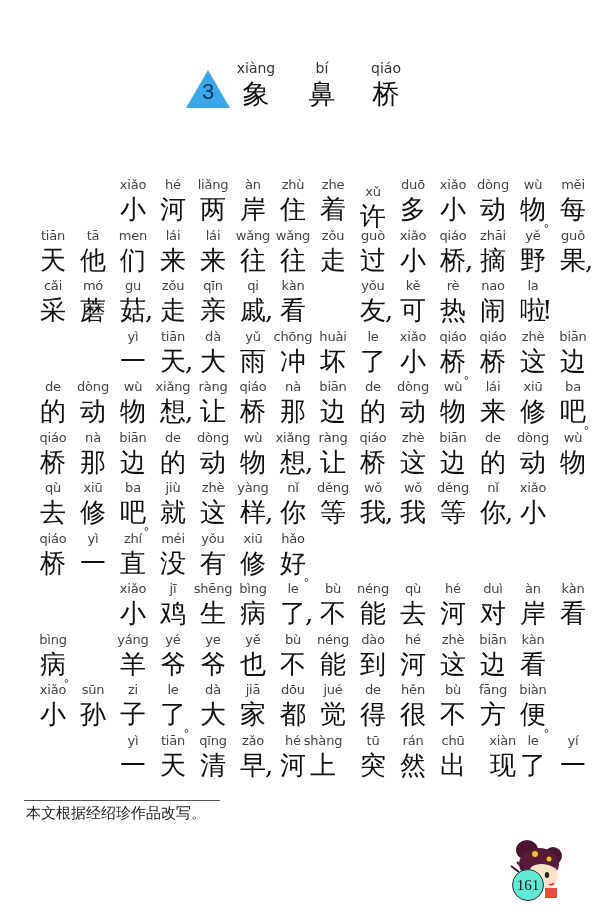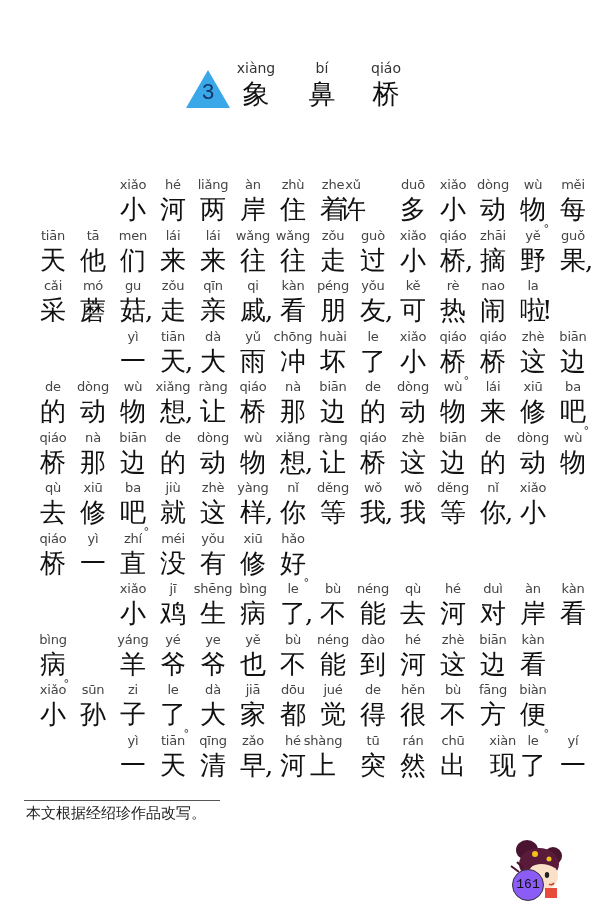--- a/index.html
+++ b/index.html
@@ -19,22 +19,22 @@
   .cell { position:absolute; top:0; width:46px; text-align:center; }
   .cell .py { font-family:"DejaVu Sans", sans-serif; font-size:13px; color:#444; height:18px; line-height:18px; white-space:nowrap; letter-spacing:-0.2px; }
   .cell .hz { font-size:26px; line-height:30px; color:#111; white-space:nowrap; }
   .cell .punc { position:absolute; font-size:26px; line-height:30px; top:18px; }
 
   .footnote-rule { position:absolute; left:24px; top:800px; width:196px; height:1px; background:#555; }
   .footnote { position:absolute; left:26px; top:804px; font-size:15px; color:#222; }
 
   .mascot { position:absolute; left:505px; top:838px; width:62px; height:64px; }
   .page-num { position:absolute; left:512px; top:869px; width:30px; height:30px; border-radius:50%;
-              border:1.5px solid #333; background:#8b5cf6; text-align:center; line-height:30px;
-              font-family:Liberation Mono, monospace; font-size:13px; color:#111; }
+              border:1.5px solid #333; background:#5eead4; text-align:center; line-height:30px;
+              font-family:Liberation Serif, serif; font-size:15px; color:#111; }
 </style>
 </head>
 <body>
 
 <div class="title-wrap">
   <div class="tri"></div>
   <div class="tri-num">3</div>
   <div class="tchar" style="left:40px">
     <div class="py">xiàng</div>
     <div class="hz">象</div>
@@ -68,21 +68,21 @@
         <div class="hz">岸</div>
       </div>
       <div class="cell" style="left: 270px;">
         <div class="py">zhù</div>
         <div class="hz">住</div>
       </div>
       <div class="cell" style="left: 310px;">
         <div class="py">zhe</div>
         <div class="hz">着</div>
       </div>
-      <div class="cell" style="left: 330px;">
+      <div class="cell" style="left: 350px; margin-top: 7px;">
         <div class="py">xǔ</div>
         <div class="hz">许</div>
       </div>
       <div class="cell" style="left: 390px;">
         <div class="py">duō</div>
         <div class="hz">多</div>
       </div>
       <div class="cell" style="left: 430px;">
         <div class="py">xiǎo</div>
         <div class="hz">小</div>
@@ -184,24 +184,20 @@
         <div class="hz">亲</div>
       </div>
       <div class="cell" style="left: 230px;">
         <div class="py">qi</div>
         <div class="hz">戚</div>
         <span class="punc" style="left: 35px;">,</span>
       </div>
       <div class="cell" style="left: 270px;">
         <div class="py">kàn</div>
         <div class="hz">看</div>
-      </div>
-      <div class="cell" style="left: 310px;">
-        <div class="py">péng</div>
-        <div class="hz">朋</div>
       </div>
       <div class="cell" style="left: 350px;">
         <div class="py">yǒu</div>
         <div class="hz">友</div>
         <span class="punc" style="left: 35px;">,</span>
       </div>
       <div class="cell" style="left: 390px;">
         <div class="py">kě</div>
         <div class="hz">可</div>
       </div>

